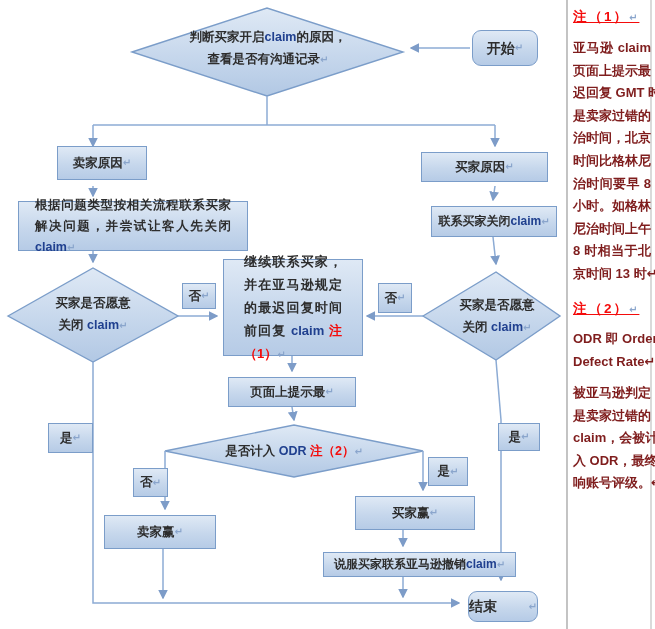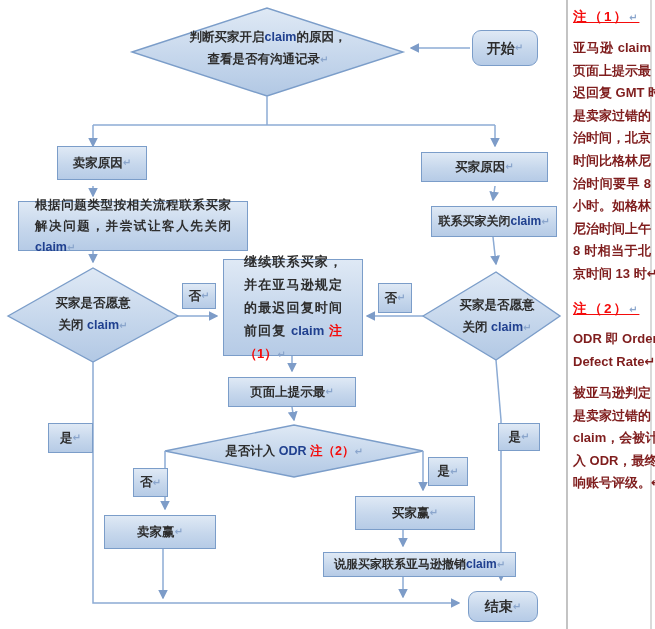--- a/index.html
+++ b/index.html
@@ -76,21 +76,21 @@
       <polyline points="493,237 496,264" marker-end="url(#arr)"></polyline>
       <polyline points="423,316 367,316" marker-end="url(#arr)"></polyline>
       <polyline points="496,360 501,420 501,580" marker-end="url(#arr)"></polyline>
     </g>
   </svg>
 
   <div class="box rounded" style="left:472px;top:30px;width:66px;height:36px;">
     <span>开始</span>
       <span class="seg-mark">↵</span>
   </div>
-  <div class="box rounded" style="left:468px;top:591px;width:70px;height:31px;">
+  <div class="box rounded" style="left:468px;top:591px;width:70px;height:31px;justify-content:space-between;">
     <span>结束</span>
       <span class="seg-mark">↵</span>
   </div>
 
   <div class="dtext" style="left:187px;top:26px;width:162px;height:46px;">
     <span>判断买家开启</span><span class="seg-en">claim</span><span>的原因，查看是否有沟通记录</span><span class="seg-mark">↵</span>
   </div>
   <div class="dtext" style="left:52px;top:292px;width:82px;height:46px;">
     <span>买家是否愿意关闭 </span><span class="seg-en">claim</span><span class="seg-mark">↵</span>
   </div>

